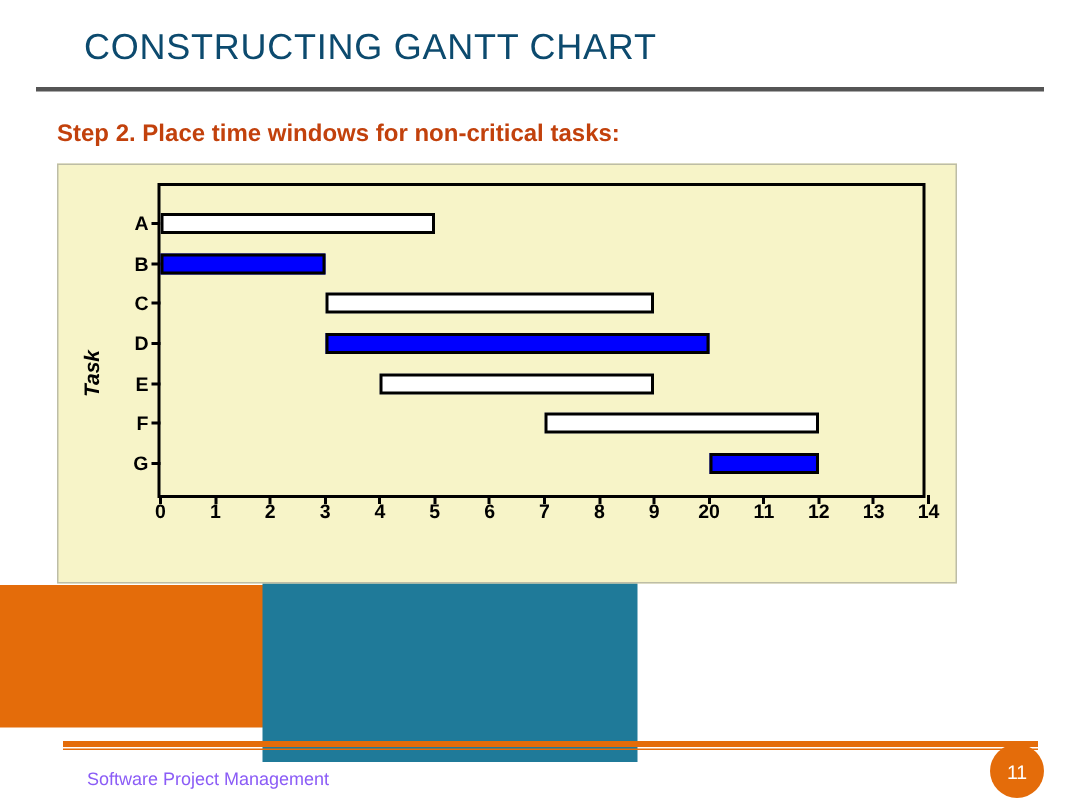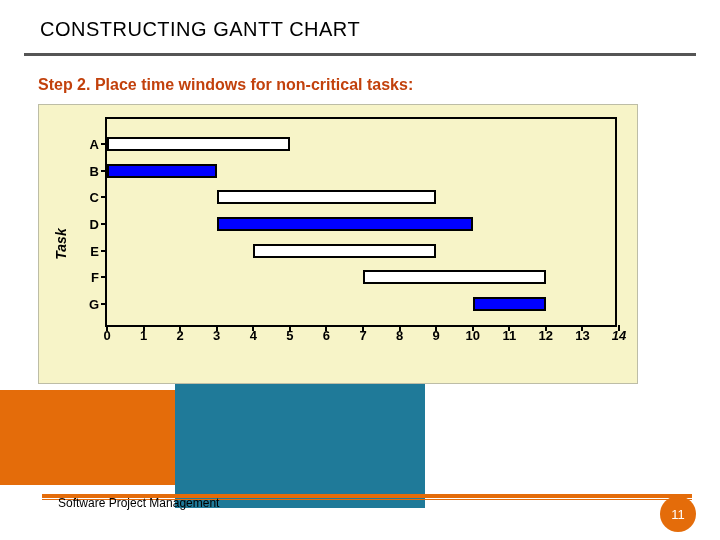--- a/index.html
+++ b/index.html
@@ -5,25 +5,25 @@
   * { margin: 0; padding: 0; box-sizing: border-box; }
   body {
     width: 720px;
     height: 540px;
     background: #fff;
     font-family: Arial, Helvetica, sans-serif;
     position: relative;
     overflow: hidden;
   }
   .title {
-    font-size: 20px;
+    font-size: 24px;
     font-weight: 400;
     letter-spacing: 0.5px;
-    margin: 18px 0 12px 40px;
-    color: #000000;
+    margin: 18px 0 12px 56px;
+    color: #0c4a6e;
   }
   .hr {
     border: none;
     border-top: 3px solid #555;
     margin: 0 24px 0 24px;
   }
   .step {
     font-size: 16px;
     font-weight: 700;
     margin: 20px 0 10px 38px;
@@ -110,23 +110,23 @@
     left: 42px;
     right: 28px;
     bottom: 40px;
     border-top: 4px solid #e46c0a;
     border-bottom: 1px solid #e46c0a;
     height: 6px;
   }
   .footer-text {
     position: absolute;
     left: 58px;
-    bottom: 30px;
+    bottom: 14px;
     font: 12px Arial;
-    color: #000000;
+    color: #8b5cf6;
   }
   .pagenum {
     position: absolute;
     right: 24px;
     bottom: 8px;
     width: 36px;
     height: 36px;
     border-radius: 50%;
     background: #e46c0a;
     color: #fff;
@@ -195,29 +195,29 @@
       <div class="tick" style="left: 182.857px;">5</div>
       <div class="tmark" style="left: 218.429px;"></div>
       <div class="tick" style="left: 219.429px;">6</div>
       <div class="tmark" style="left: 255px;"></div>
       <div class="tick" style="left: 256px;">7</div>
       <div class="tmark" style="left: 291.571px;"></div>
       <div class="tick" style="left: 292.571px;">8</div>
       <div class="tmark" style="left: 328.143px;"></div>
       <div class="tick" style="left: 329.143px;">9</div>
       <div class="tmark" style="left: 364.714px;"></div>
-      <div class="tick" style="left: 365.714px;">10</div>
+      <div class="tick" style="left: 365.714px;">20</div>
       <div class="tmark" style="left: 401.286px;"></div>
       <div class="tick" style="left: 402.286px;">11</div>
       <div class="tmark" style="left: 437.857px;"></div>
       <div class="tick" style="left: 438.857px;">12</div>
       <div class="tmark" style="left: 474.429px;"></div>
       <div class="tick" style="left: 475.429px;">13</div>
       <div class="tmark" style="left: 511px;"></div>
-      <div class="tick" style="left: 512px; font-style: italic;">14</div>
+      <div class="tick" style="left: 512px;">14</div>
       <div class="bar open" style="left: 0px; top: 25.2857px; width: 182.857px;"></div>
       <div class="bar open" style="left: 109.714px; top: 78.4286px; width: 219.429px;"></div>
       <div class="bar open" style="left: 146.286px; top: 131.571px; width: 182.857px;"></div>
       <div class="bar open" style="left: 256px; top: 158.143px; width: 182.857px;"></div>
       <div class="bar fill" style="left: 0px; top: 51.8571px; width: 109.714px;"></div>
       <div class="bar fill" style="left: 109.714px; top: 105px; width: 256px;"></div>
       <div class="bar fill" style="left: 365.714px; top: 184.714px; width: 73.1429px;"></div>
     </div>
 </div>
 

